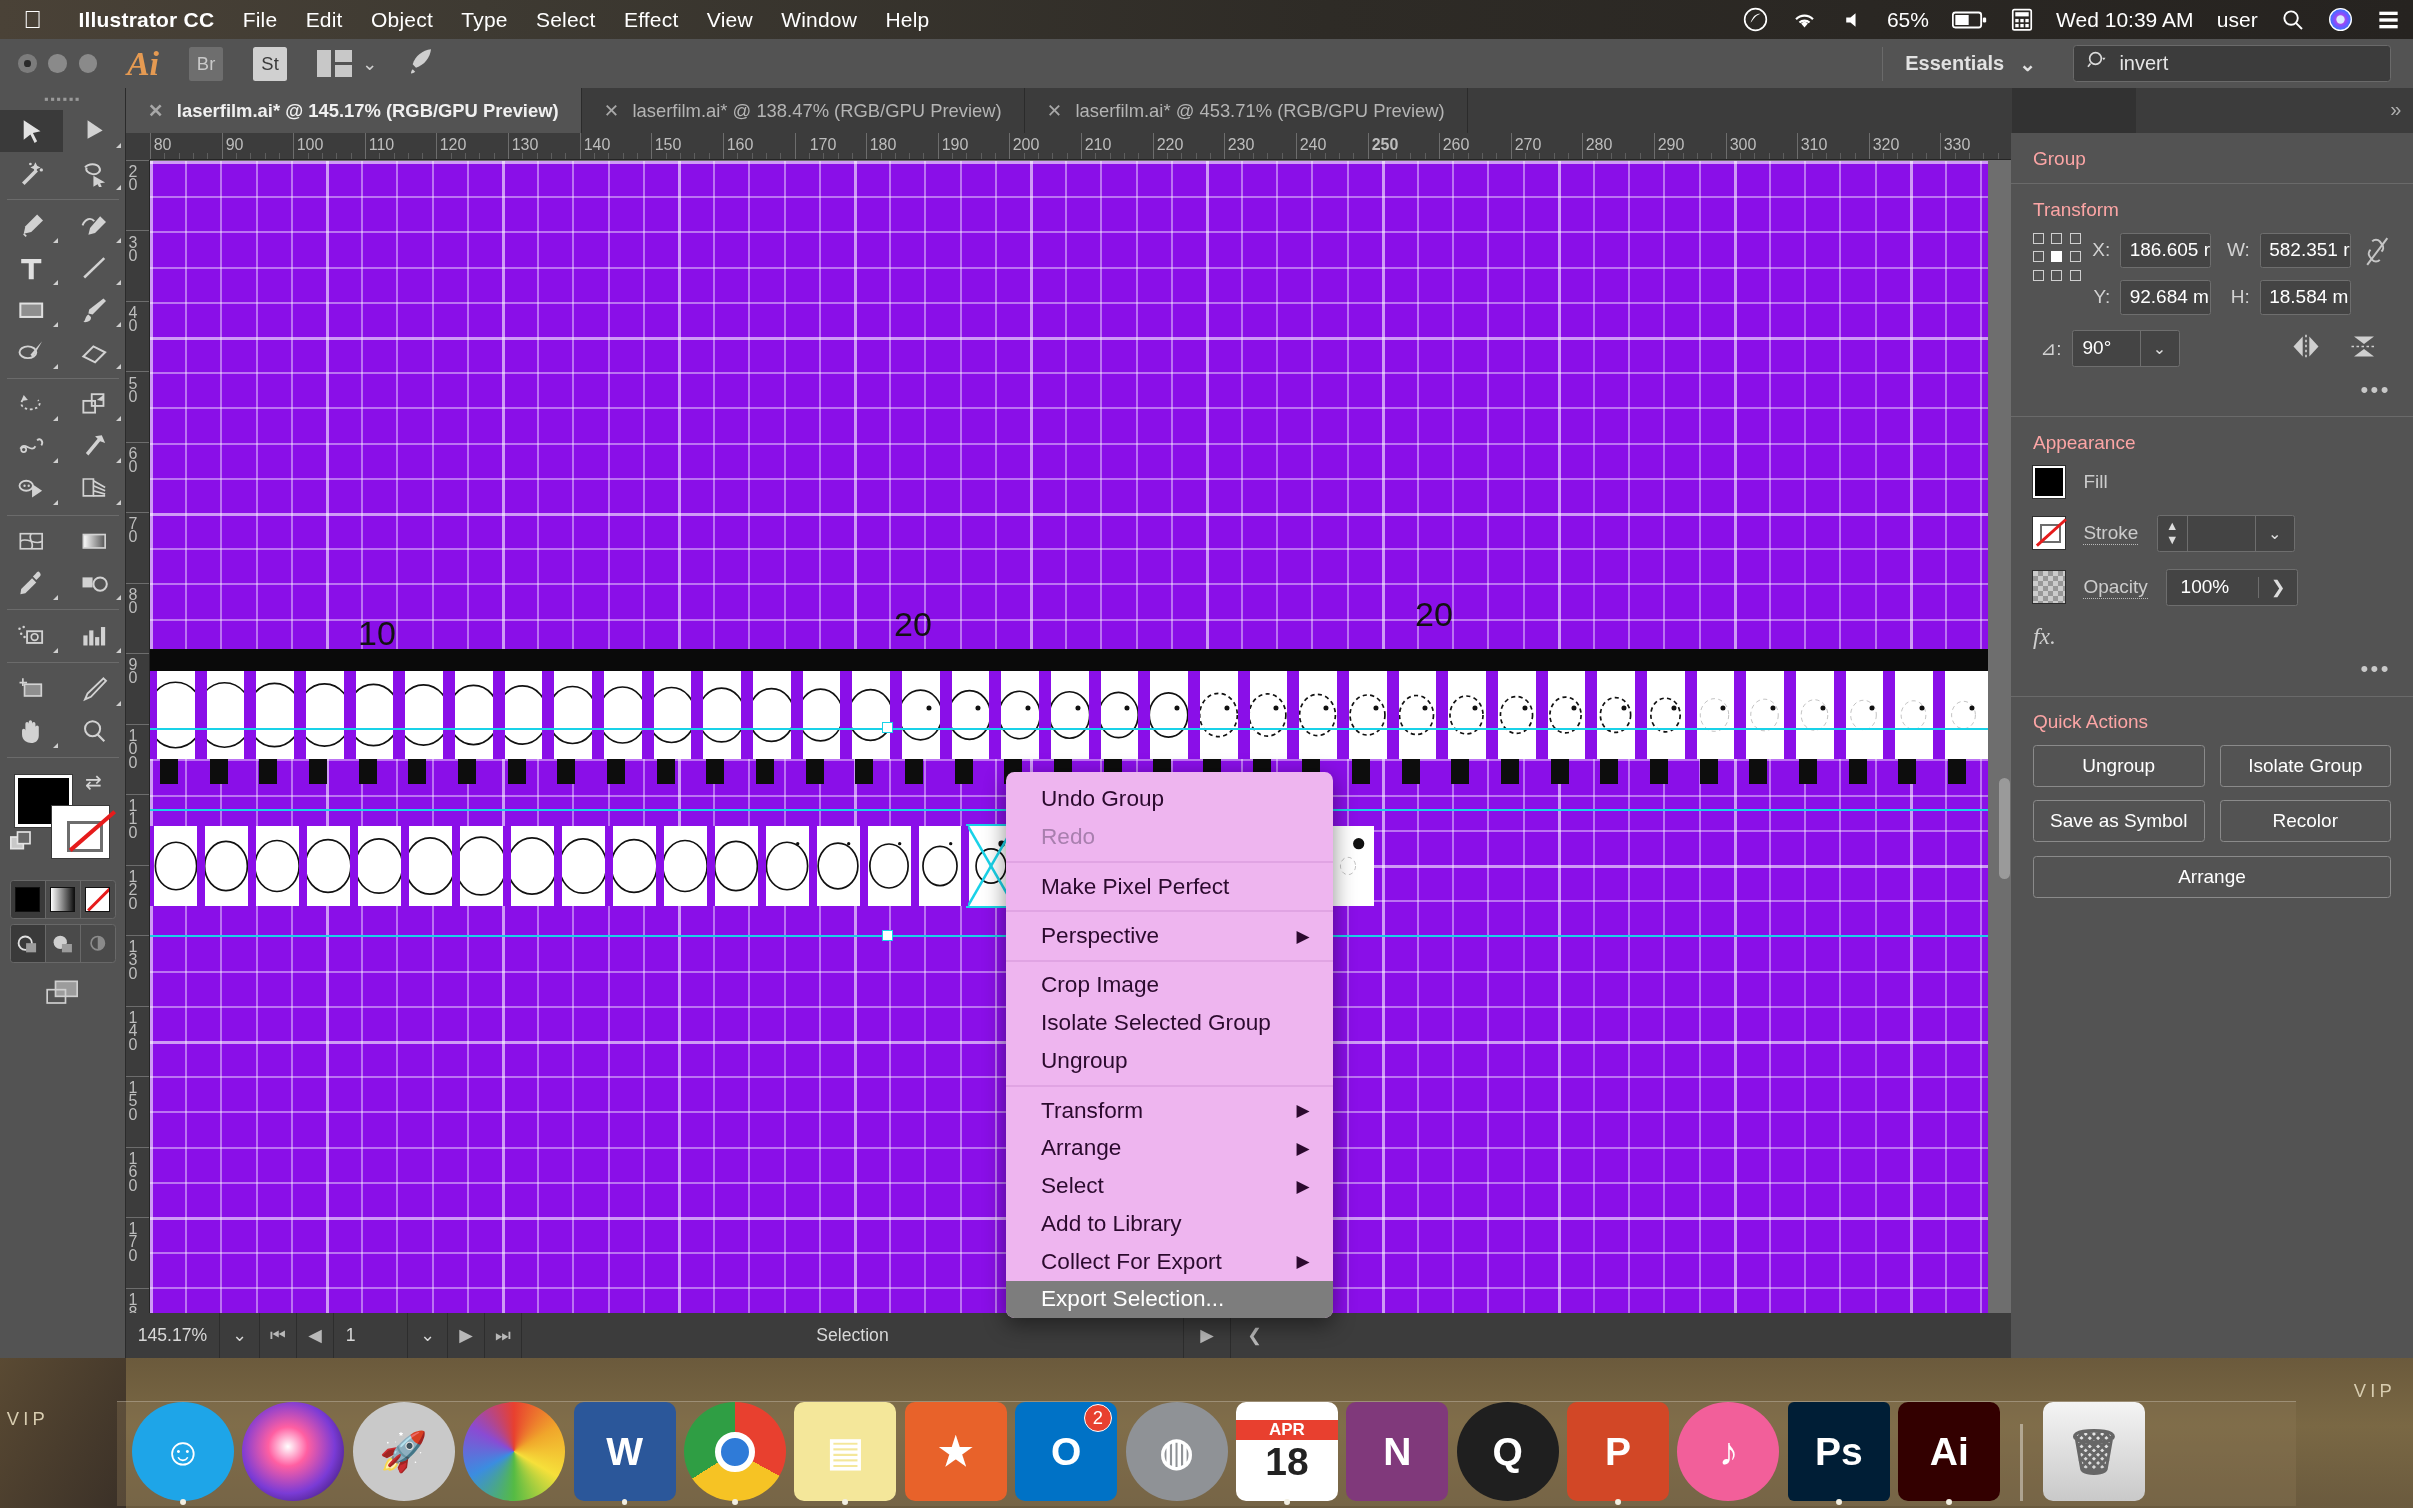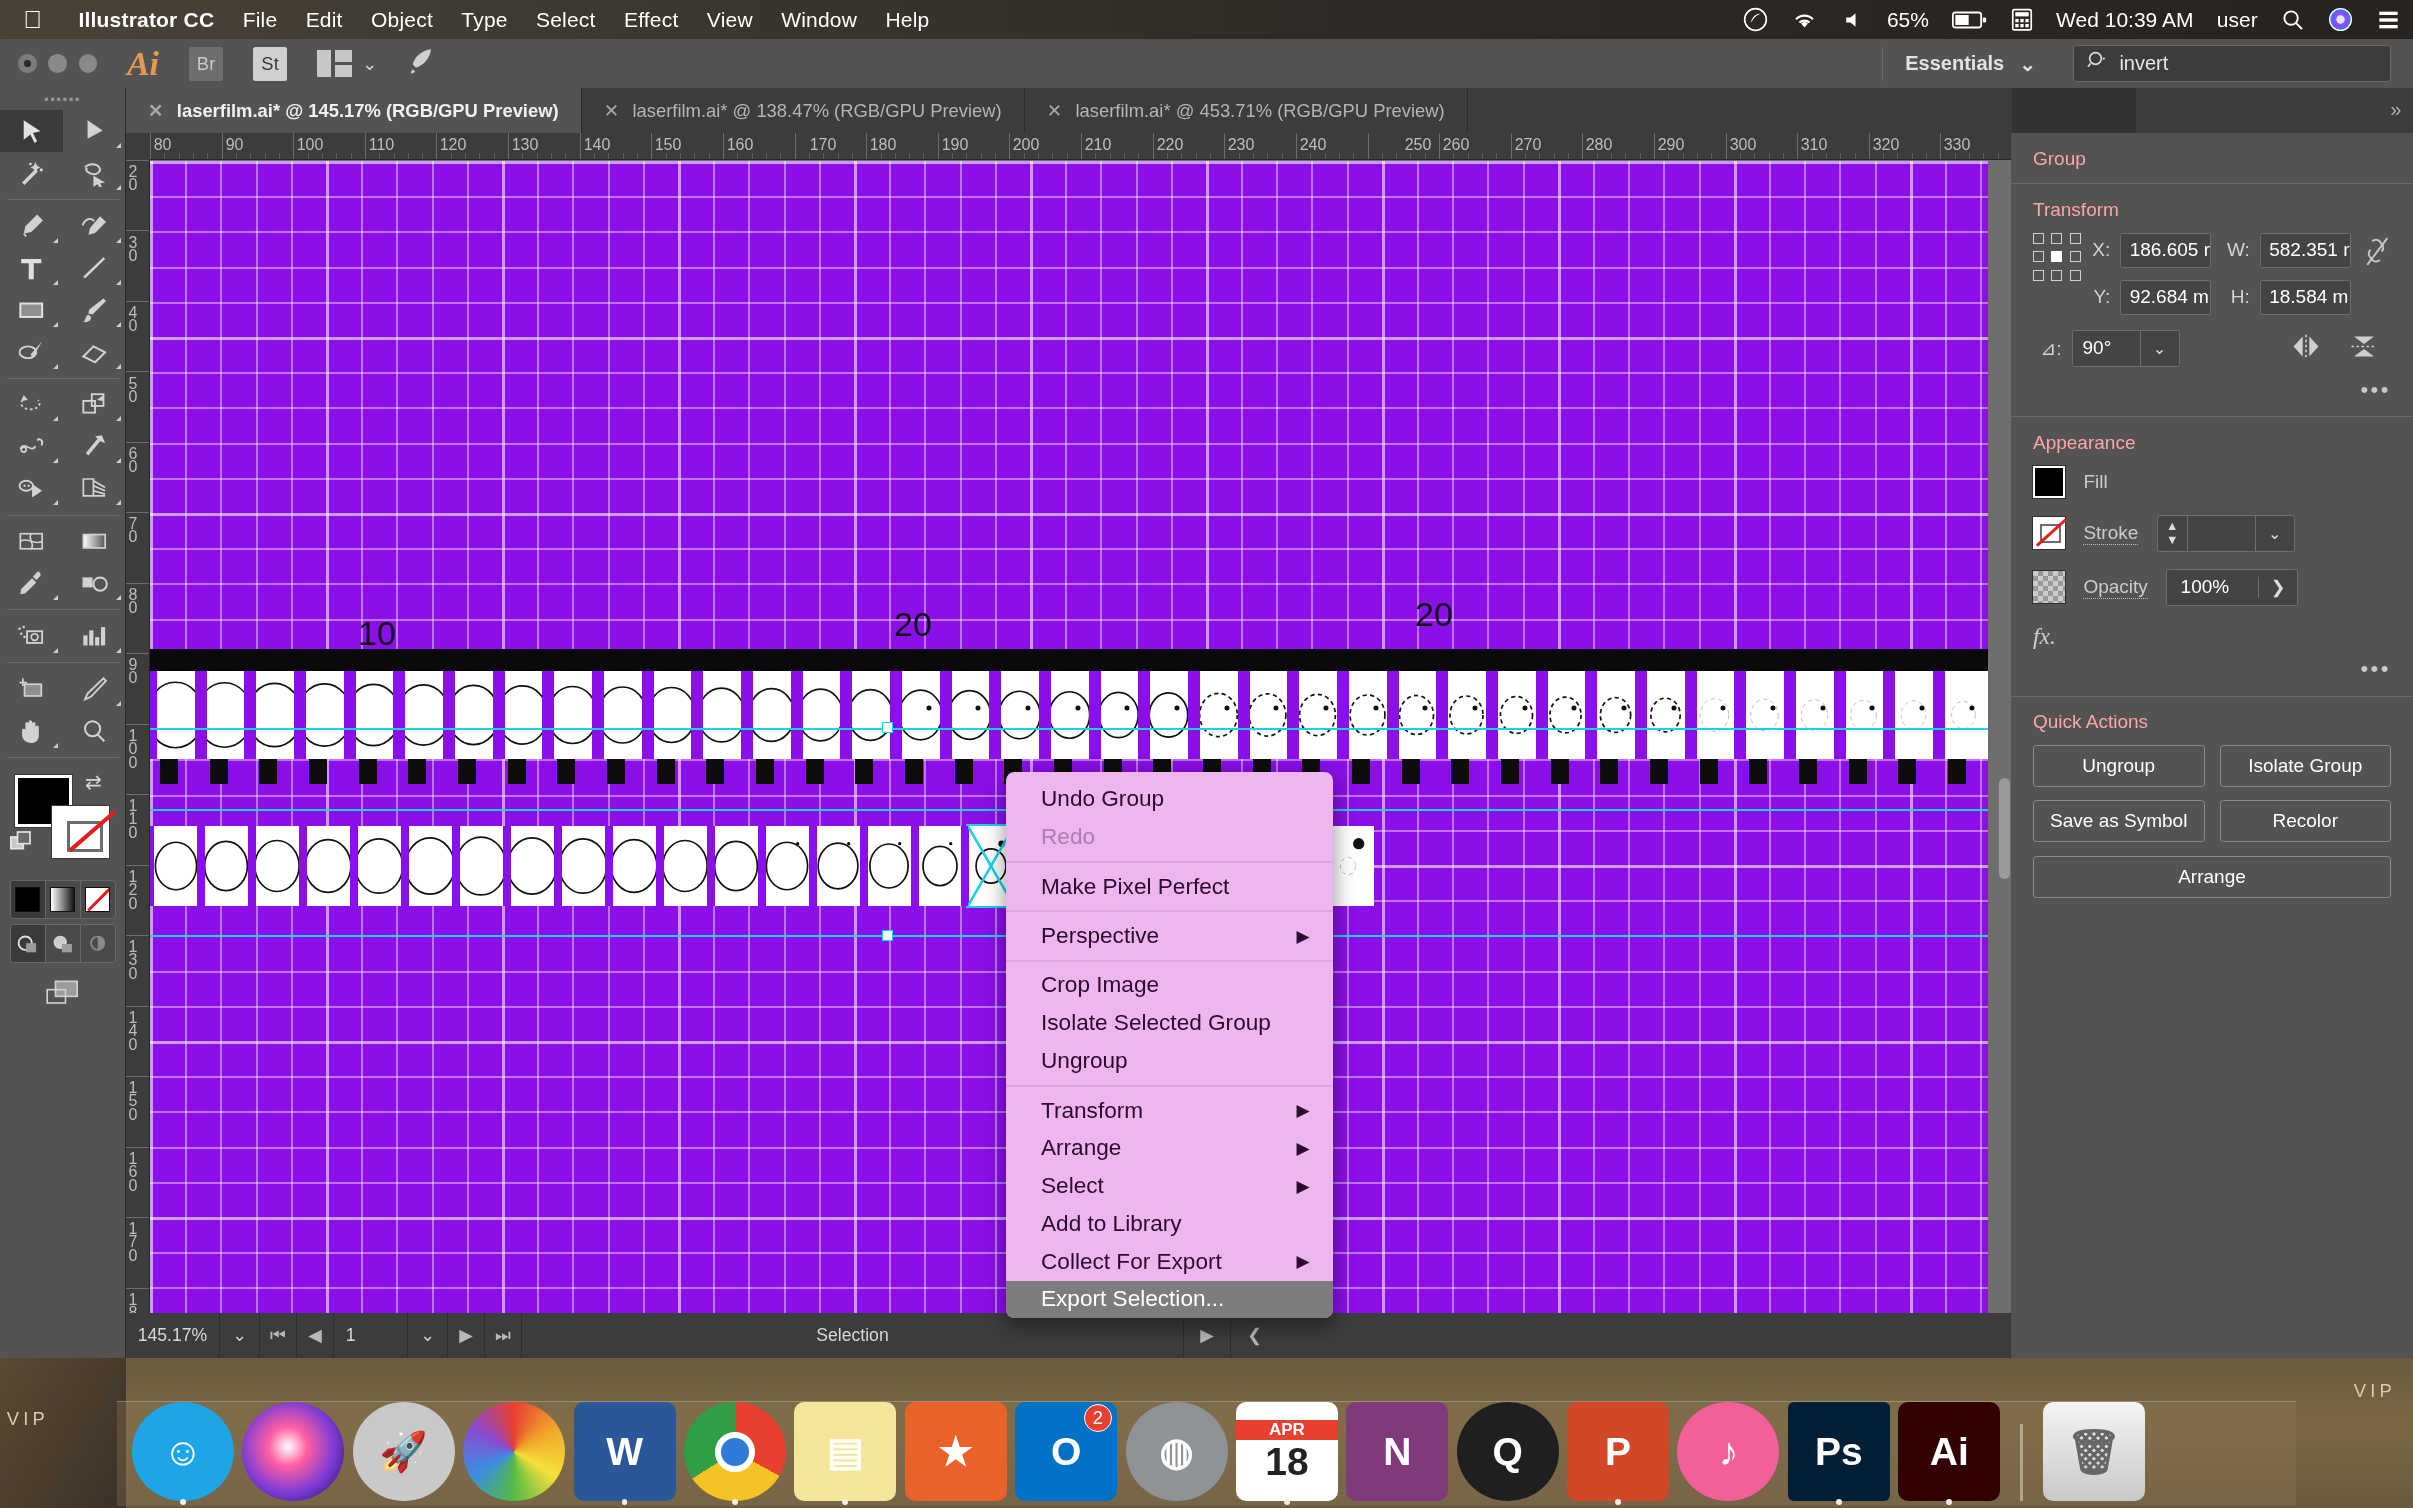--- a/index.html
+++ b/index.html
@@ -746,21 +746,21 @@
         <div class="htick minor" style="left: 1103px;"></div>
         <div class="htick minor" style="left: 1117px;"></div>
         <div class="htick minor" style="left: 1132px;"></div>
         <div class="htick" style="left: 1146px;"></div>
         <div class="hlab" style="left: 1146px;">240</div>
         <div class="htick minor" style="left: 1160px;"></div>
         <div class="htick minor" style="left: 1175px;"></div>
         <div class="htick minor" style="left: 1189px;"></div>
         <div class="htick minor" style="left: 1203px;"></div>
         <div class="htick" style="left: 1218px;"></div>
-        <div class="hlab" style="left: 1251px;">250</div>
+        <div class="hlab" style="left: 1218px; font-weight: bold;">250</div>
         <div class="htick minor" style="left: 1232px;"></div>
         <div class="htick minor" style="left: 1246px;"></div>
         <div class="htick minor" style="left: 1260px;"></div>
         <div class="htick minor" style="left: 1275px;"></div>
         <div class="htick" style="left: 1289px;"></div>
         <div class="hlab" style="left: 1289px;">260</div>
         <div class="htick minor" style="left: 1303px;"></div>
         <div class="htick minor" style="left: 1318px;"></div>
         <div class="htick minor" style="left: 1332px;"></div>
         <div class="htick minor" style="left: 1346px;"></div>

